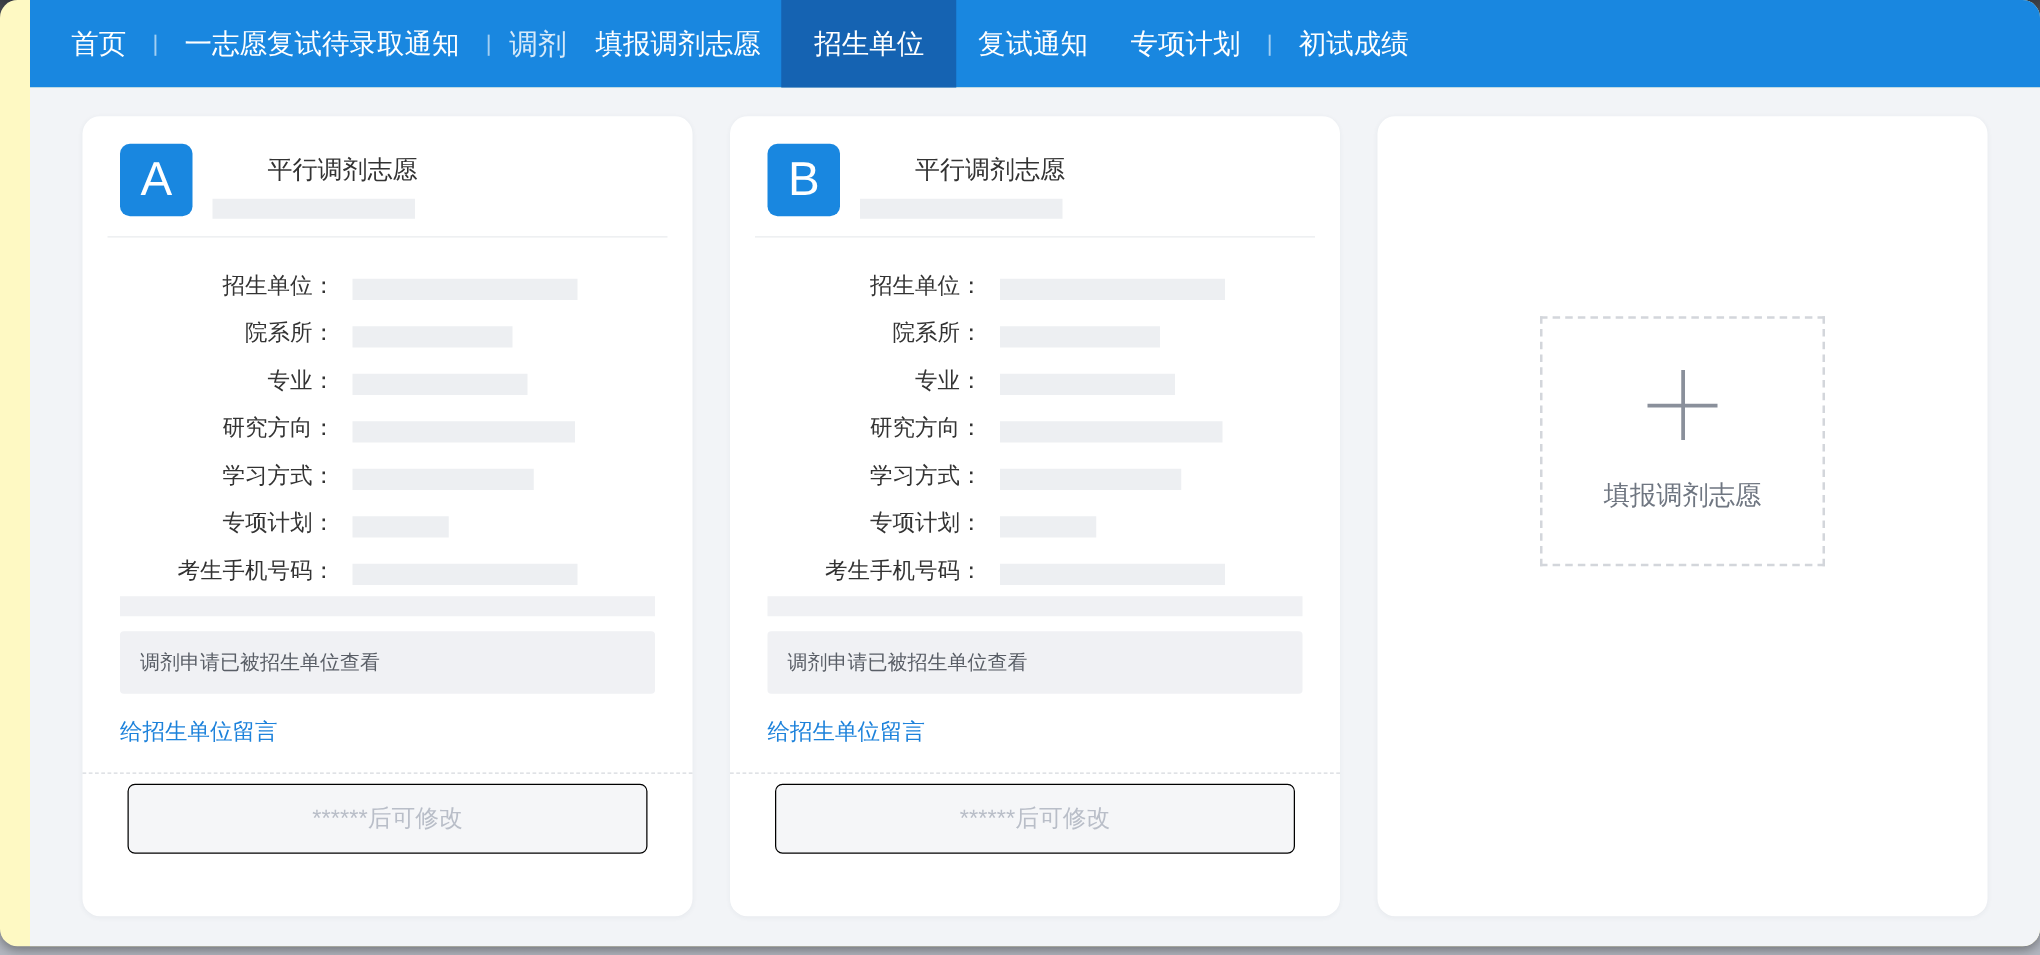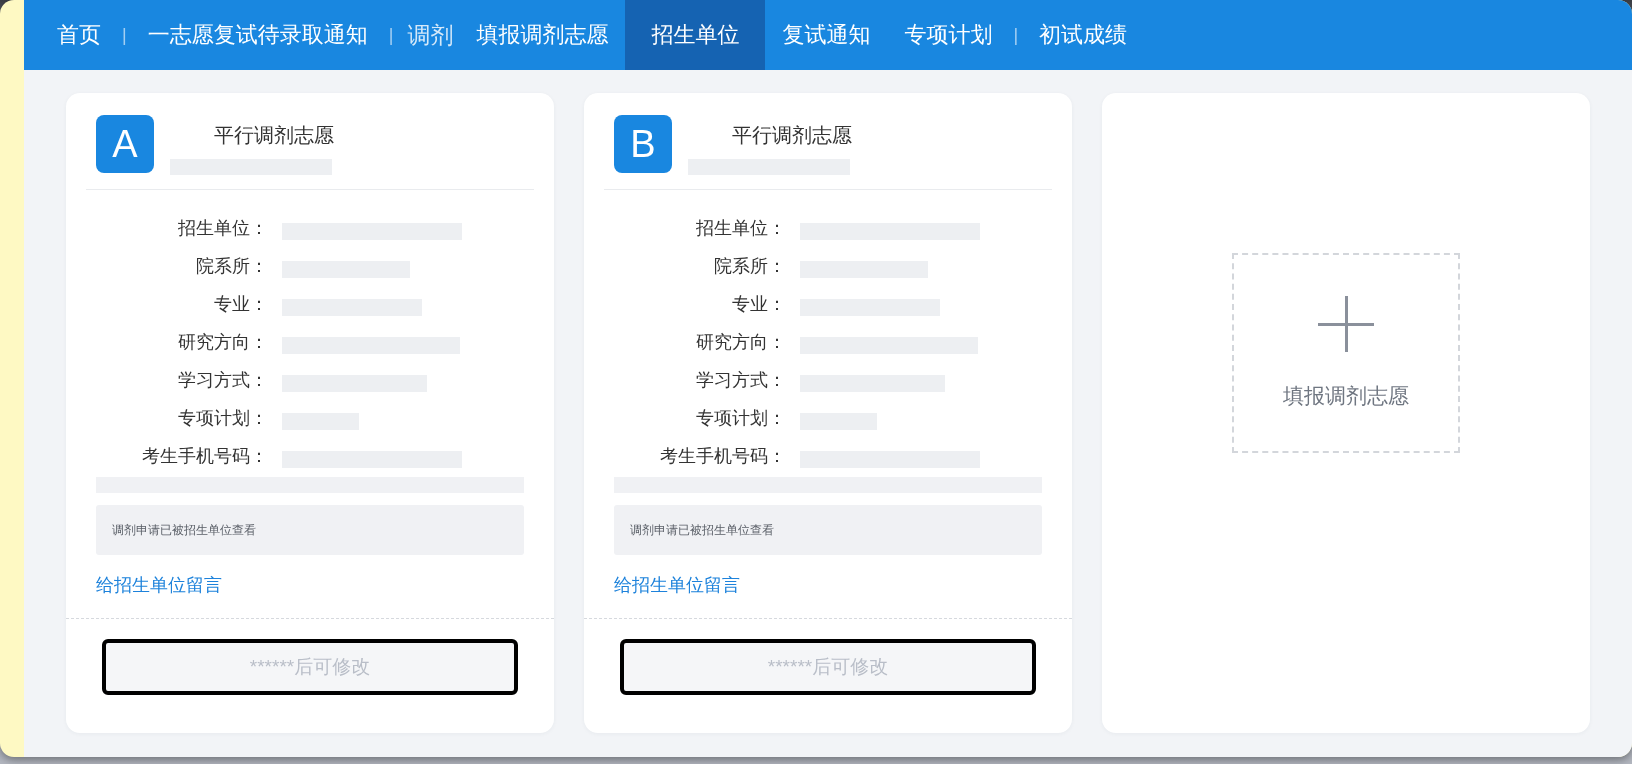--- a/index.html
+++ b/index.html
@@ -107,40 +107,40 @@
     margin-top:9px;
   }
   .status-box {
     height:50px;
     background:#f0f1f4;
     border-radius:3px;
     margin-top:12px;
     display:flex;
     align-items:center;
     padding-left:16px;
-    font-size:12px;
+    font-size:16px;
     color:#595e66;
   }
   .msg-link {
     margin-top:18px;
     text-align:left;
     font-size:18px;
     color:#1d82db;
     cursor:pointer;
   }
   .dash-divider {
     margin:21px -30px 0;
     border-top:1px dashed #d6d9de;
   }
   .disabled-btn {
-    margin:20px auto 0;
+    margin:8px auto 0;
     width:calc(100% - 12px);
     height:56px;
     background:#f5f6f8;
-    border:4px solid #000000;
+    border:1px solid #000000;
     border-radius:6px;
     display:flex;
     align-items:center;
     justify-content:center;
     font-size:19px;
     color:#b9bec8;
   }
   
   .add-card {
     display:flex;

